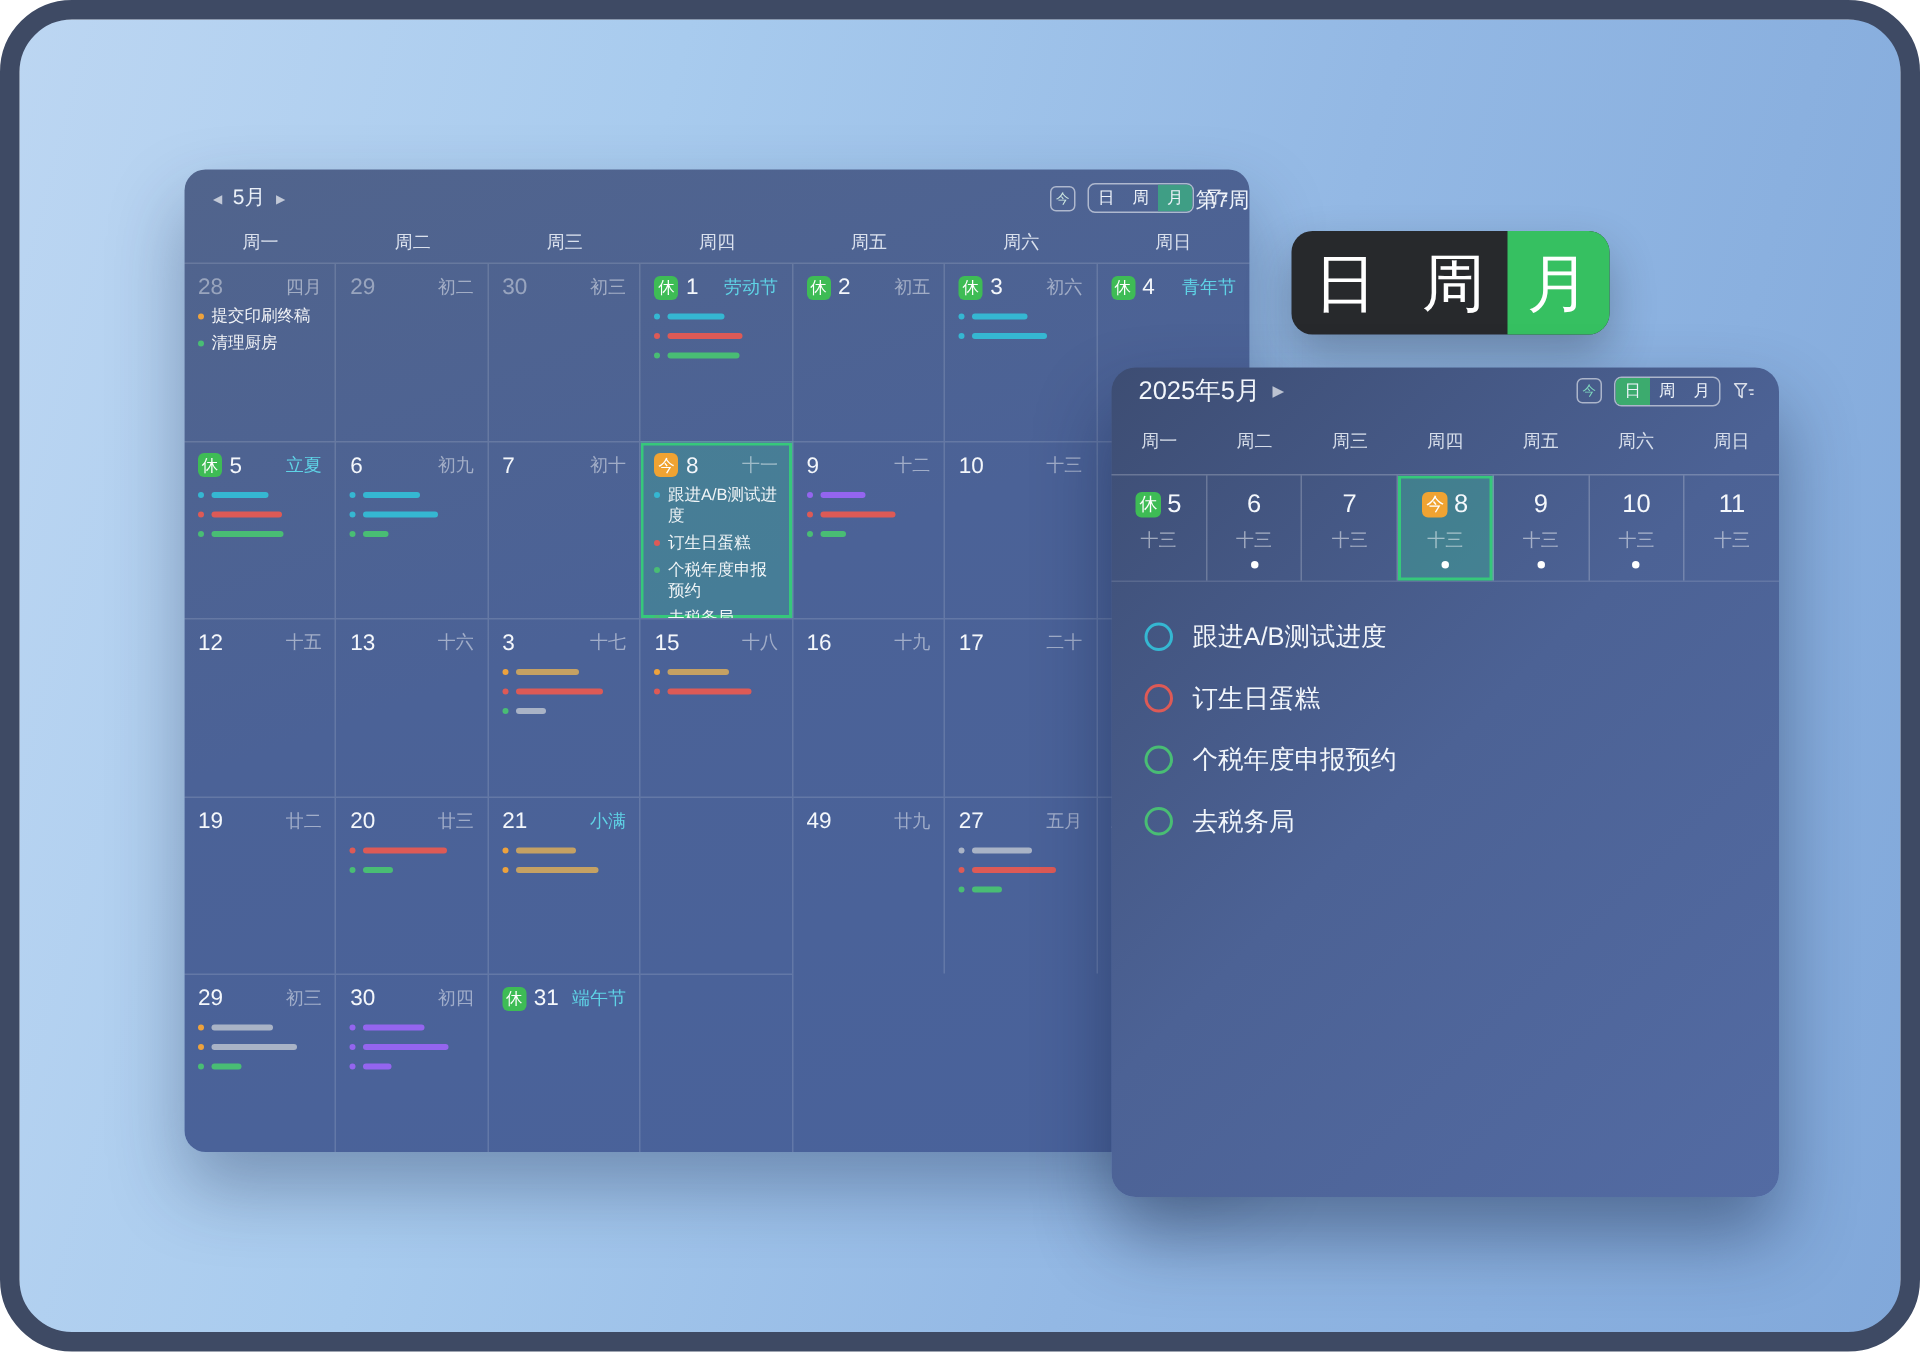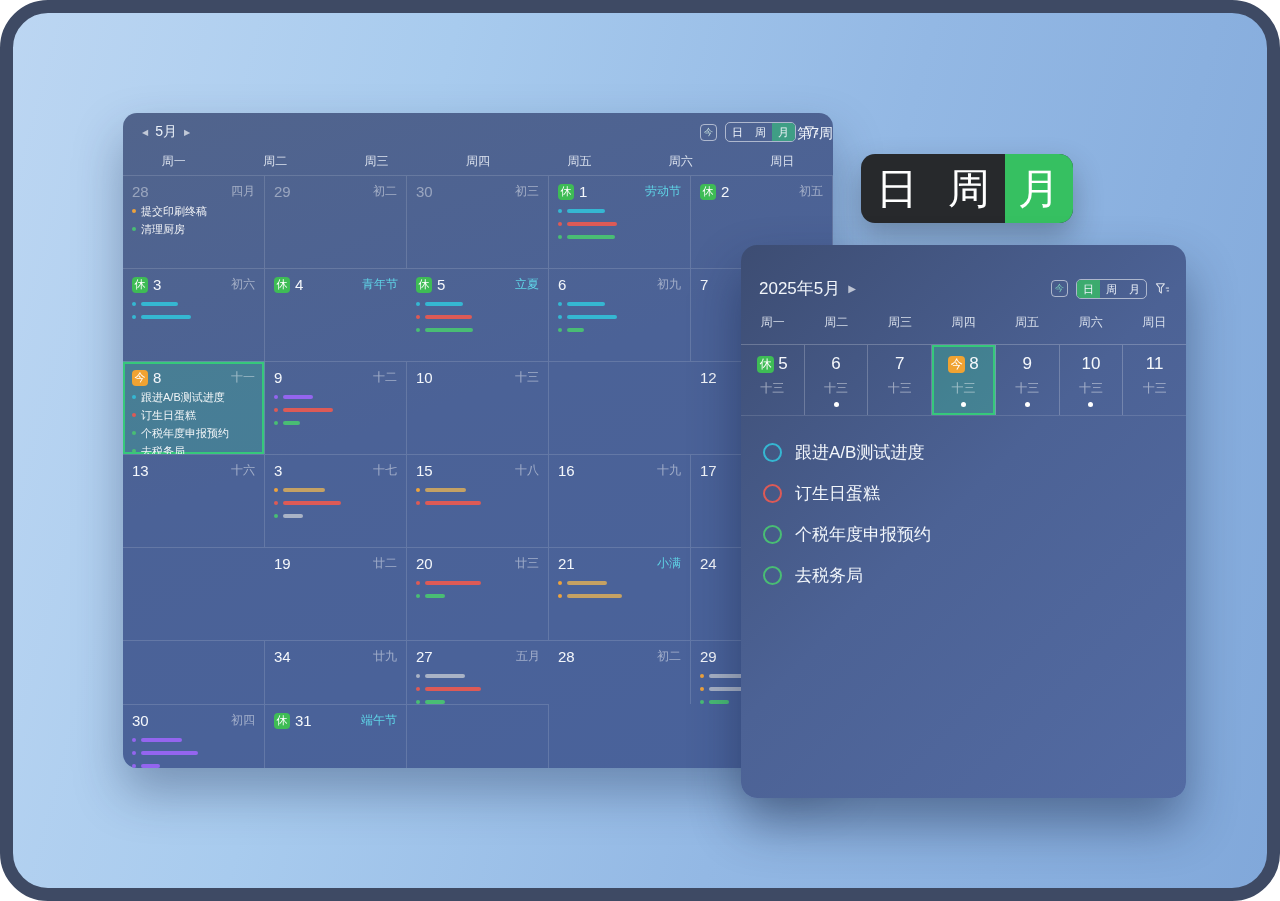--- a/index.html
+++ b/index.html
@@ -24,21 +24,21 @@
   .today-btn{ width:17px; height:17px; border:1px solid rgba(255,255,255,.55); border-radius:4px;
     display:flex; align-items:center; justify-content:center; font-size:9px; color:#cfe9e2; }
   .seg{ display:flex; border:1px solid rgba(255,255,255,.55); border-radius:5px; overflow:hidden; font-size:11px; color:#eef3fa; }
   .seg-opt{ padding:2px 6px; line-height:14px; }
   .f-icon{ color:rgba(255,255,255,.8); display:block; }
 
   .weekdays{ display:flex; height:24px; }
   .wd{ flex:1; text-align:center; font-size:12px; color:rgba(238,243,250,.88); line-height:20px; }
 
   .m-grid{ position:absolute; top:62px; left:0; right:0; bottom:0;
-    display:grid; grid-template-columns:repeat(5,1fr); grid-template-rows:repeat(5,1fr); }
+    display:grid; grid-template-columns:repeat(7,1fr); grid-template-rows:repeat(5,1fr); }
   .cell{ position:relative; border-top:1px solid rgba(255,255,255,.14); border-right:1px solid rgba(255,255,255,.14); padding:7px 9px 0 9px; overflow:hidden; }
   .cell:nth-child(7n){ border-right:none; }
   .cell.sel{ background:rgba(62,178,152,.35); box-shadow:inset 0 0 0 2px #36c87b; }
   .cell-head{ display:flex; align-items:center; gap:5px; }
   .badge{ width:16px; height:16px; border-radius:4px; font-size:11px; color:#fff; display:flex; align-items:center; justify-content:center; flex:none; }
   .b-rest{ background:#3ebc55; }
   .b-today{ background:#f0a332; }
   .dnum{ font-size:15px; color:#f4f7fb; font-weight:500; }
   .cell.dim .dnum{ color:rgba(255,255,255,.42); }
   .dsub{ margin-left:auto; font-size:12px; color:rgba(255,255,255,.48); }
@@ -53,21 +53,21 @@
   
   .big-toggle{ position:absolute; left:848px; top:141px; width:212px; height:69px; border-radius:14px;
     background:#27292c; display:flex; box-shadow:0 14px 30px rgba(20,25,35,.3); }
   .bt-opt{ width:72px; height:100%; display:flex; align-items:center; justify-content:center; color:#fff; font-size:42px; }
   .bt-opt.on{ width:68px; background:#36c061; border-radius:0 14px 14px 0; }
 
   
   .week-panel{ position:absolute; left:728px; top:232px; width:445px; height:553px; border-radius:16px;
     background:linear-gradient(135deg,#3d4d73 0%,#4c6295 48%,#536ba3 100%);
     box-shadow:0 26px 50px rgba(18,32,64,.45); }
-  .p-header{ display:flex; align-items:center; padding:32px 16px 0 18px; }
+  .p-header{ display:flex; align-items:center; padding:4px 16px 0 18px; }
   .p-title{ display:flex; align-items:center; gap:8px; font-size:17px; color:#f2f6fb; }
   .p-title .arrow{ font-size:10px; }
   .week-panel .today-btn{ color:#7fd9be; }
   .p-weekdays{ display:flex; margin-top:14px; height:22px; }
   .pwd{ flex:1; text-align:center; font-size:12px; color:rgba(240,245,252,.85); }
   .p-days{ display:flex; height:72px; margin-top:8px;
     border-top:1px solid rgba(255,255,255,.22); border-bottom:1px solid rgba(255,255,255,.12); }
   .pday{ flex:1; position:relative; border-right:1px solid rgba(255,255,255,.22);
     display:flex; flex-direction:column; align-items:center; padding-top:9px; }
   .pday:last-child{ border-right:none; }
@@ -368,30 +368,24 @@
           </div>
           <div class="barrow">
             <span class="bdot" style="background: rgb(237, 162, 61);"></span>
             <span class="bar" style="background: rgb(197, 161, 99); width: 40px;"></span>
           </div>
           <div class="barrow">
             <span class="bdot" style="background: rgb(237, 162, 61);"></span>
             <span class="bar" style="background: rgb(197, 161, 99); width: 55px;"></span>
           </div>
         </div>
-        <div class="cell">
-          <div class="cell-head">
-            <span class="dnum">24</span>
-            <span class="dsub">廿七</span>
-          </div>
-        </div>
         <div class="cell"></div>
         <div class="cell">
           <div class="cell-head">
-            <span class="dnum">34</span>
+            <span class="dnum">49</span>
             <span class="dsub">廿九</span>
           </div>
         </div>
         <div class="cell">
           <div class="cell-head">
             <span class="dnum">27</span>
             <span class="dsub">五月</span>
           </div>
           <div class="barrow">
             <span class="bdot" style="background: rgb(169, 179, 198);"></span>

